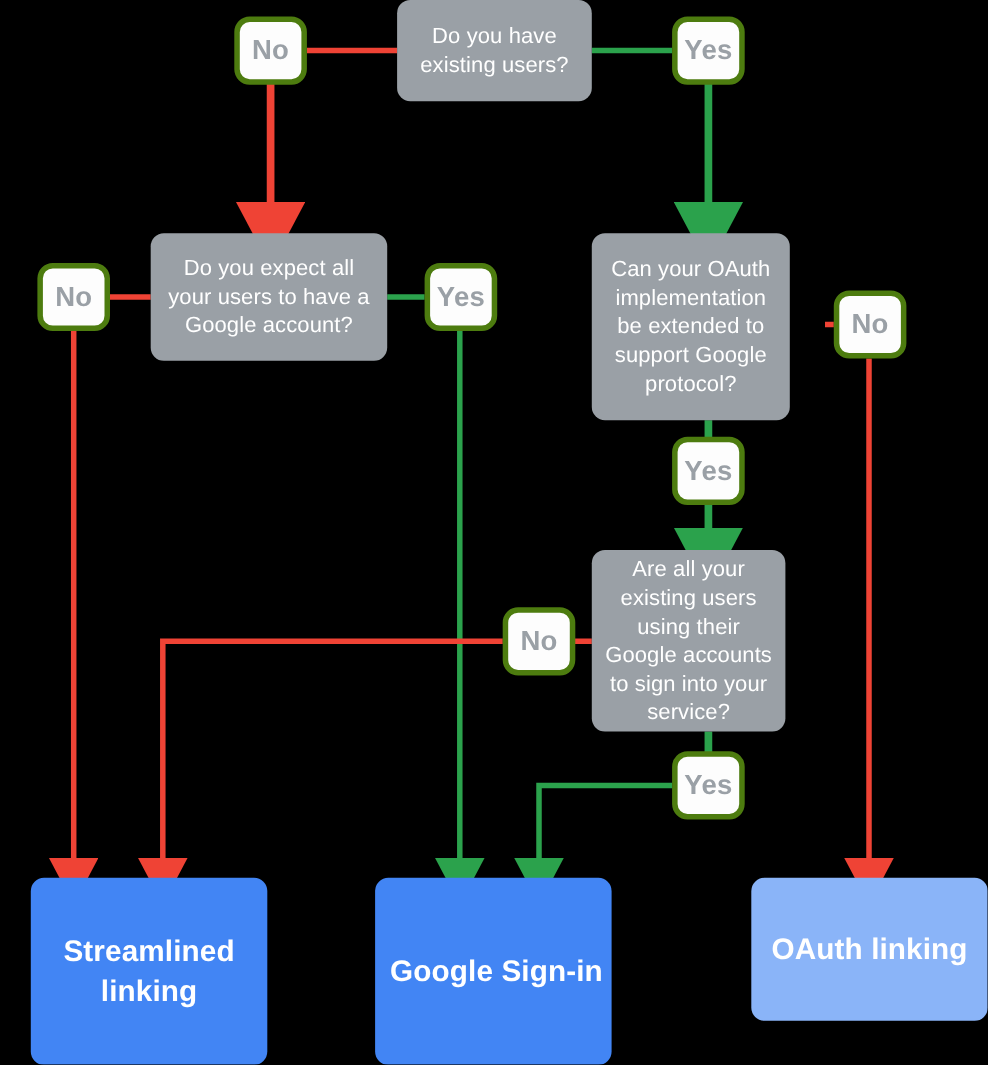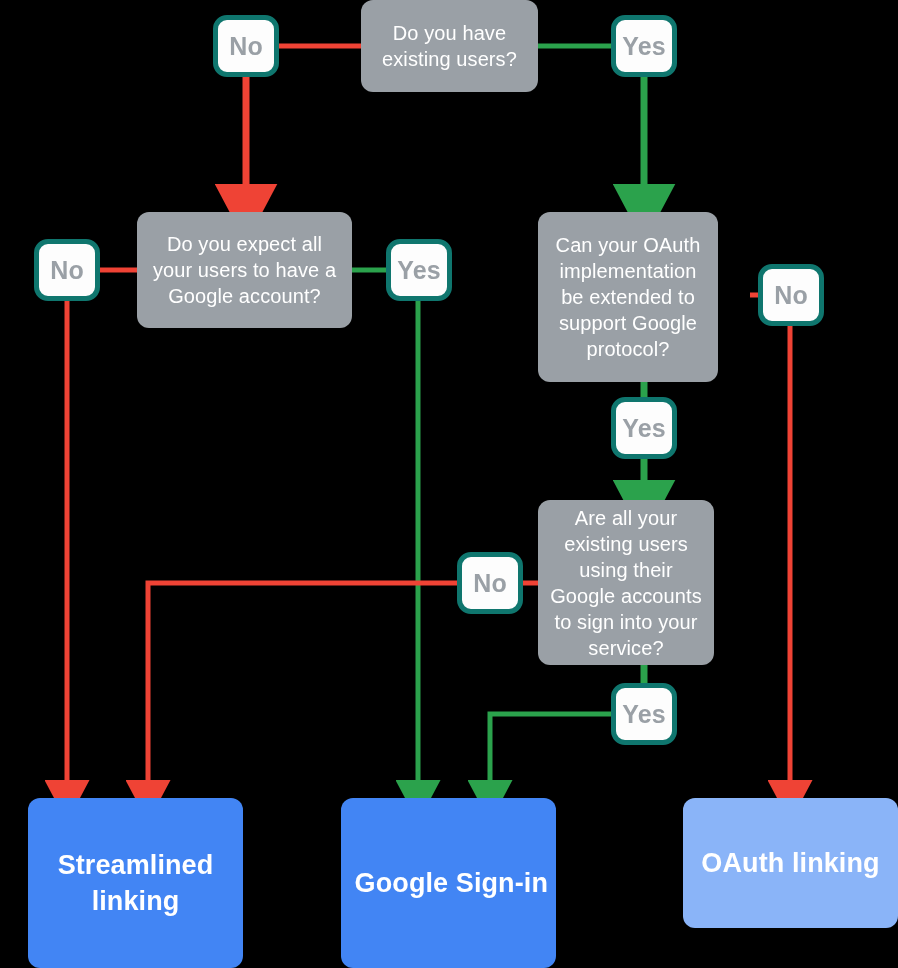--- a/index.html
+++ b/index.html
@@ -48,24 +48,24 @@
     display: flex;
     align-items: center;
     justify-content: center;
     font-size: 25px;
     font-weight: 700;
     color: #9aa0a6;
     box-sizing: border-box;
     letter-spacing: 0.2px;
   }
   .badge.no {
-    border: 5px solid #0f766e;
+    border: 5px solid #4d7c0f;
   }
   .badge.yes {
-    border: 5px solid #0f766e;
+    border: 5px solid #4d7c0f;
   }
   .result {
     position: absolute;
     border-radius: 12px;
     color: #ffffff;
     display: flex;
     align-items: center;
     justify-content: center;
     text-align: center;
     font-size: 27px;

